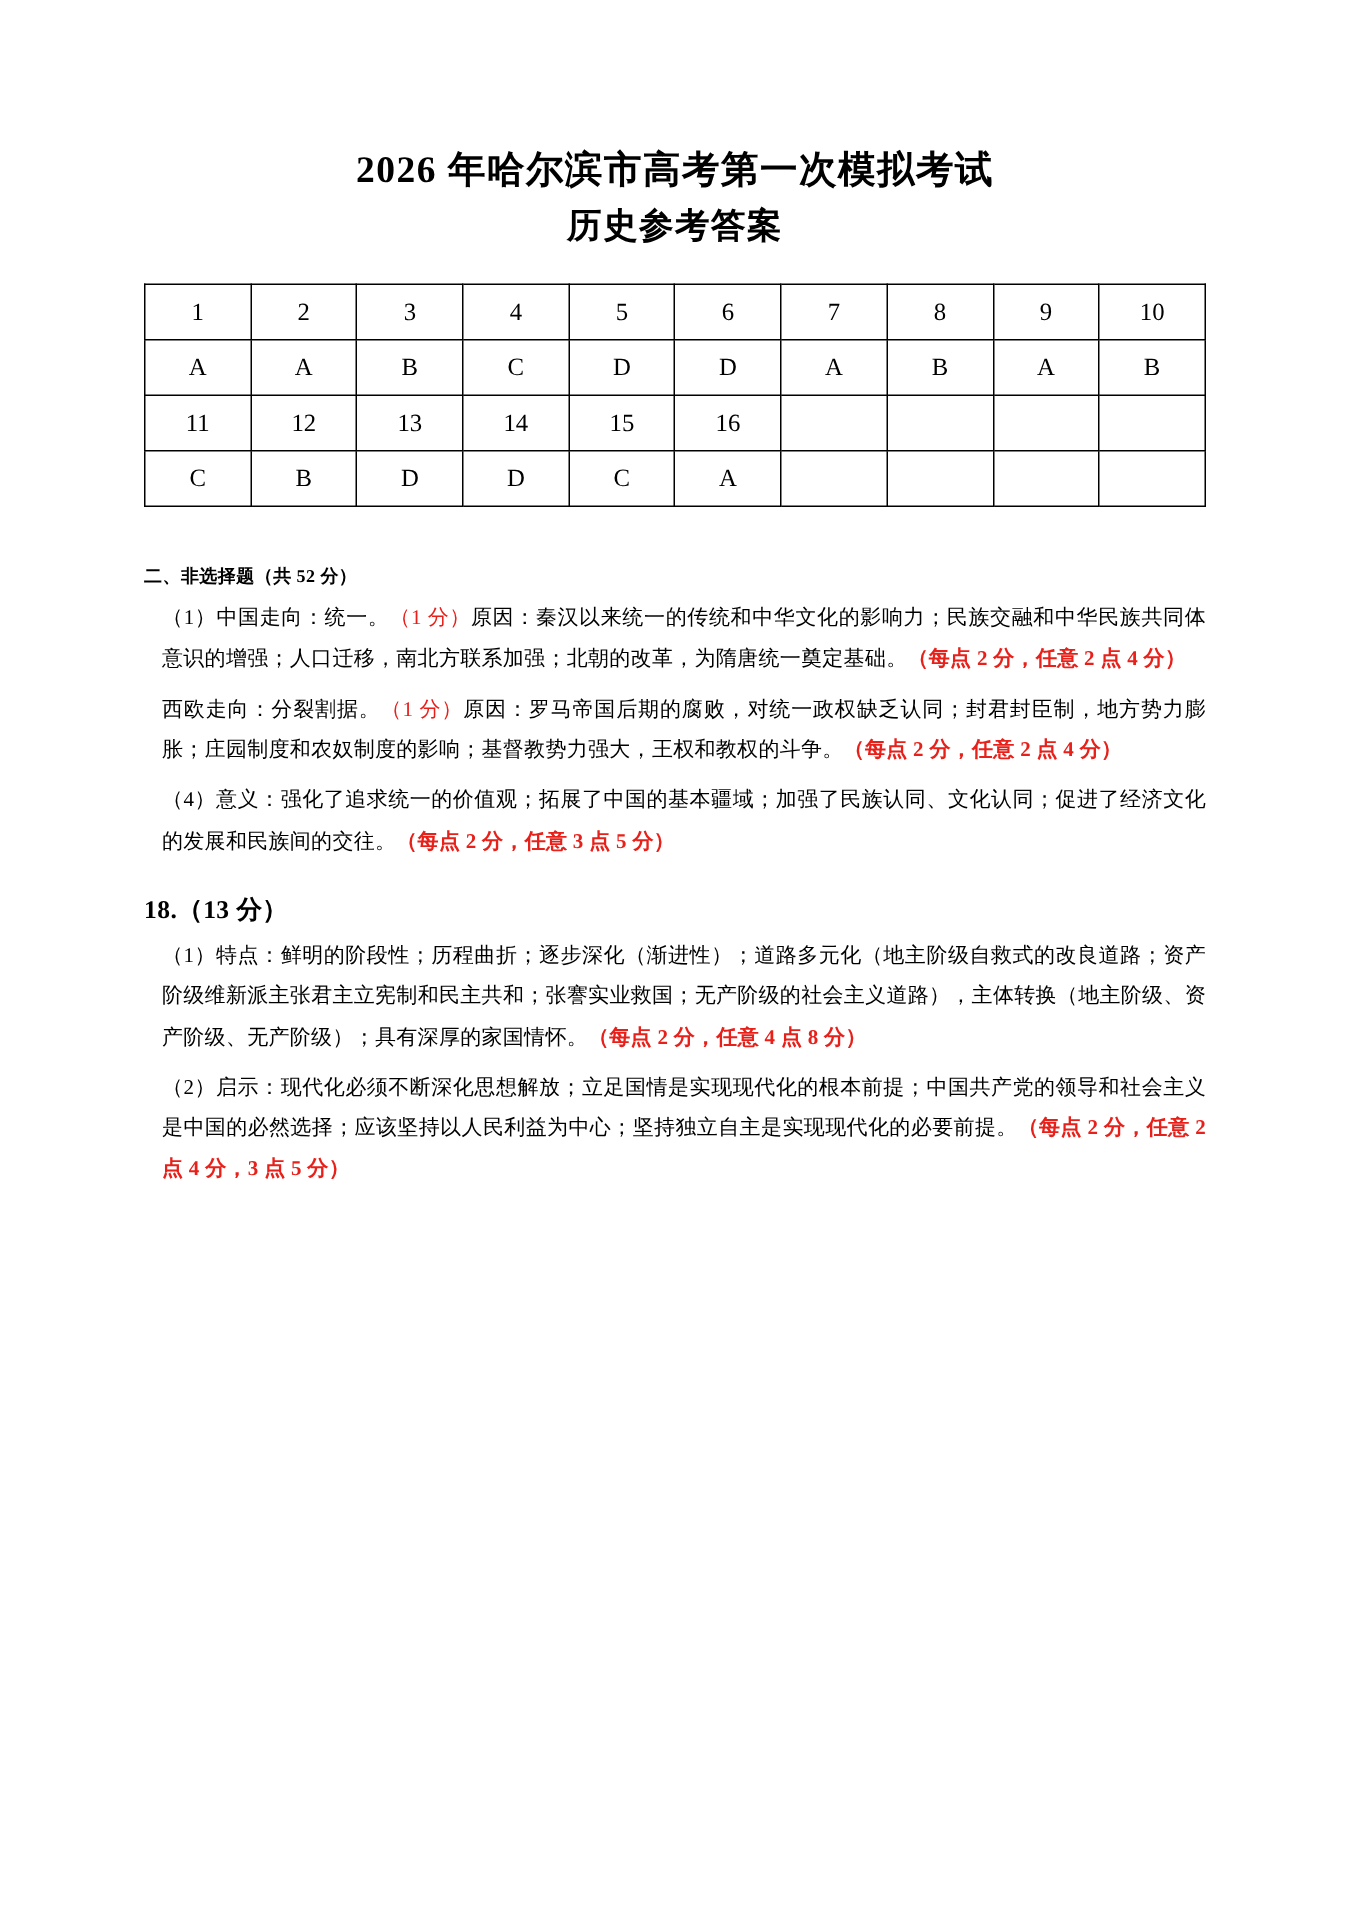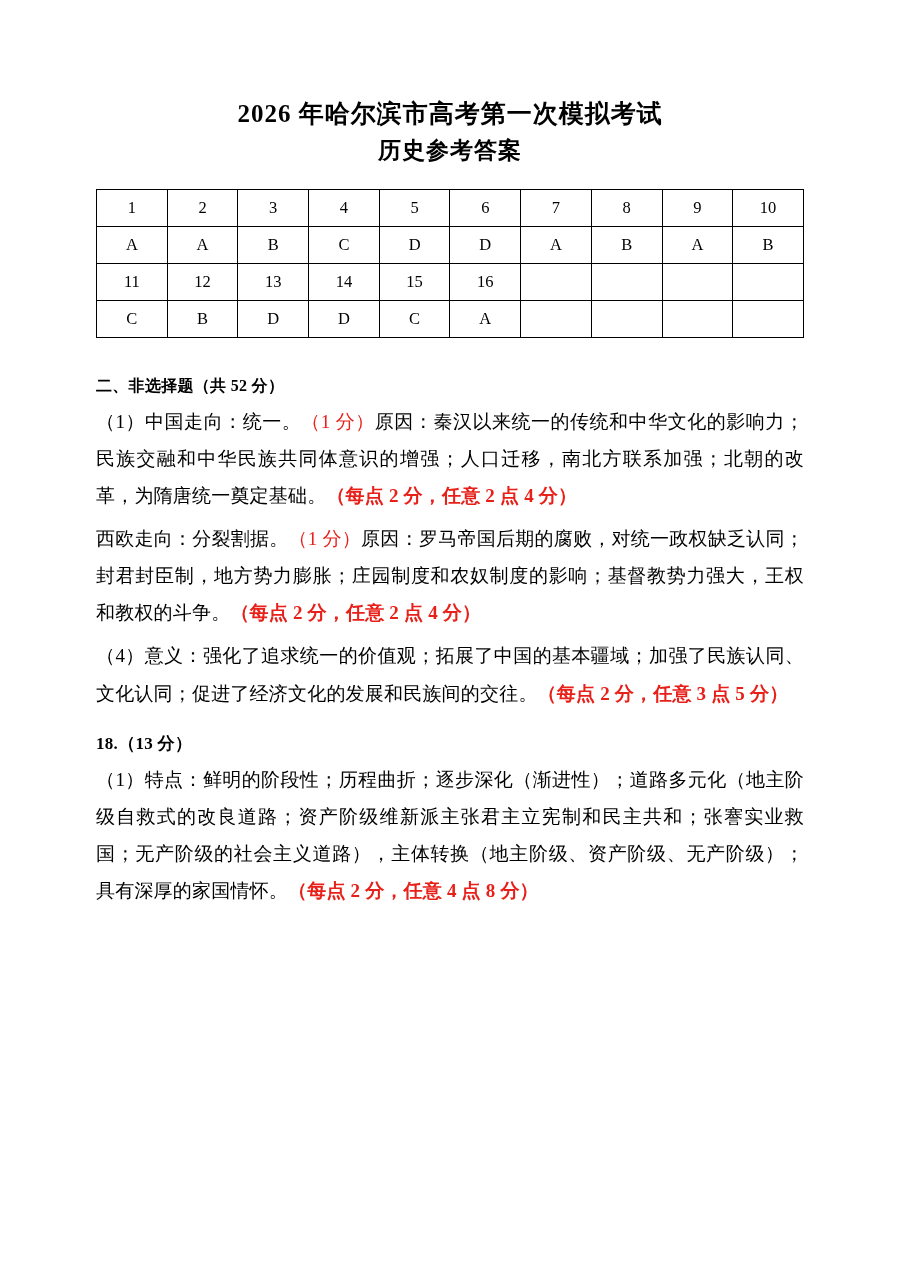--- a/index.html
+++ b/index.html
@@ -54,35 +54,35 @@
     border: 1px solid #000000;
     height: 34px;
     text-align: center;
     vertical-align: middle;
     font-size: 16.5px;
   }
   table.answers tr.num td {
     font-weight: normal;
   }
   .section-head2 {
-    font-size: 16px;
+    font-size: 12px;
     font-weight: bold;
     margin-top: 38px;
     letter-spacing: 0.3px;
   }
   .q-head {
     font-size: 17px;
     font-weight: bold;
     margin-top: 20px;
     letter-spacing: 0.3px;
   }
   p.body {
-    font-size: 19px;
+    font-size: 14px;
     line-height: 1.95;
-    margin: 6px 0 0 0;
+    margin: 6px 0 0 12px;
     text-align: justify;
     letter-spacing: 0.2px;
   }
   .red {
     color: #e8201a;
   }
   .red-b {
     color: #e8201a;
     font-weight: bold;
   }
@@ -153,15 +153,16 @@
 
   <div>
     <p class="body"><span>（1）中国走向：统一。</span><span class="red">（1 分）</span><span>原因：秦汉以来统一的传统和中华文化的影响力；民族交融和中华民族共同体意识的增强；人口迁移，南北方联系加强；北朝的改革，为隋唐统一奠定基础。</span><span class="red-b">（每点 2 分，任意 2 点 4 分）</span></p>
     <p class="body"><span>西欧走向：分裂割据。</span><span class="red">（1 分）</span><span>原因：罗马帝国后期的腐败，对统一政权缺乏认同；封君封臣制，地方势力膨胀；庄园制度和农奴制度的影响；基督教势力强大，王权和教权的斗争。</span><span class="red-b">（每点 2 分，任意 2 点 4 分）</span></p>
     <p class="body"><span>（4）意义：强化了追求统一的价值观；拓展了中国的基本疆域；加强了民族认同、文化认同；促进了经济文化的发展和民族间的交往。</span><span class="red-b">（每点 2 分，任意 3 点 5 分）</span></p>
   </div>
 
   <div>
     <div class="q-head">18.（13 分）</div>
     <p class="body"><span>（1）特点：鲜明的阶段性；历程曲折；逐步深化（渐进性）；道路多元化（地主阶级自救式的改良道路；资产阶级维新派主张君主立宪制和民主共和；张謇实业救国；无产阶级的社会主义道路），主体转换（地主阶级、资产阶级、无产阶级）；具有深厚的家国情怀。</span><span class="red-b">（每点 2 分，任意 4 点 8 分）</span></p>
+    <p class="body"><span>（2）启示：现代化必须不断深化思想解放；立足国情是实现现代化的根本前提；中国共产党的领导和社会主义是中国的必然选择；应该坚持以人民利益为中心；坚持独立自主是实现现代化的必要前提。</span><span class="red-b">（每点 2 分，任意 2 点 4 分，3 点 5 分）</span></p>
   </div>
 
 </div>
 
 </body></html>

